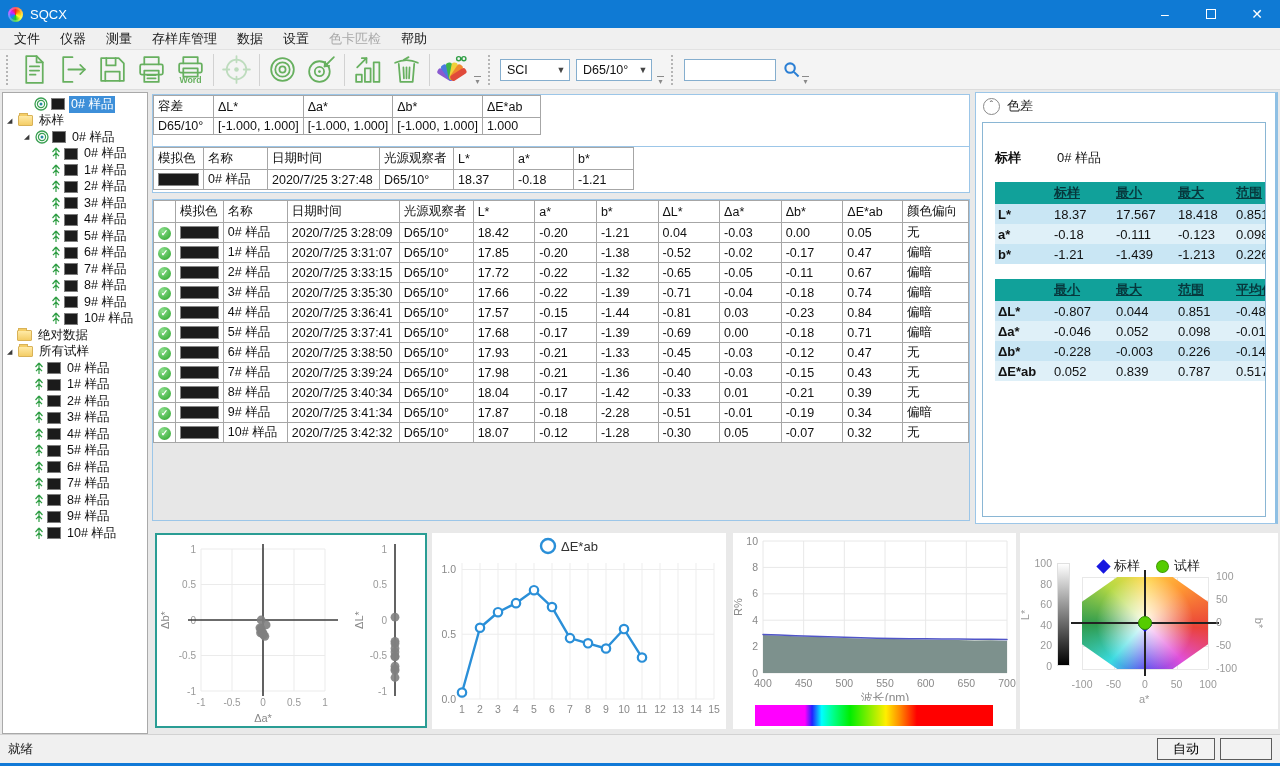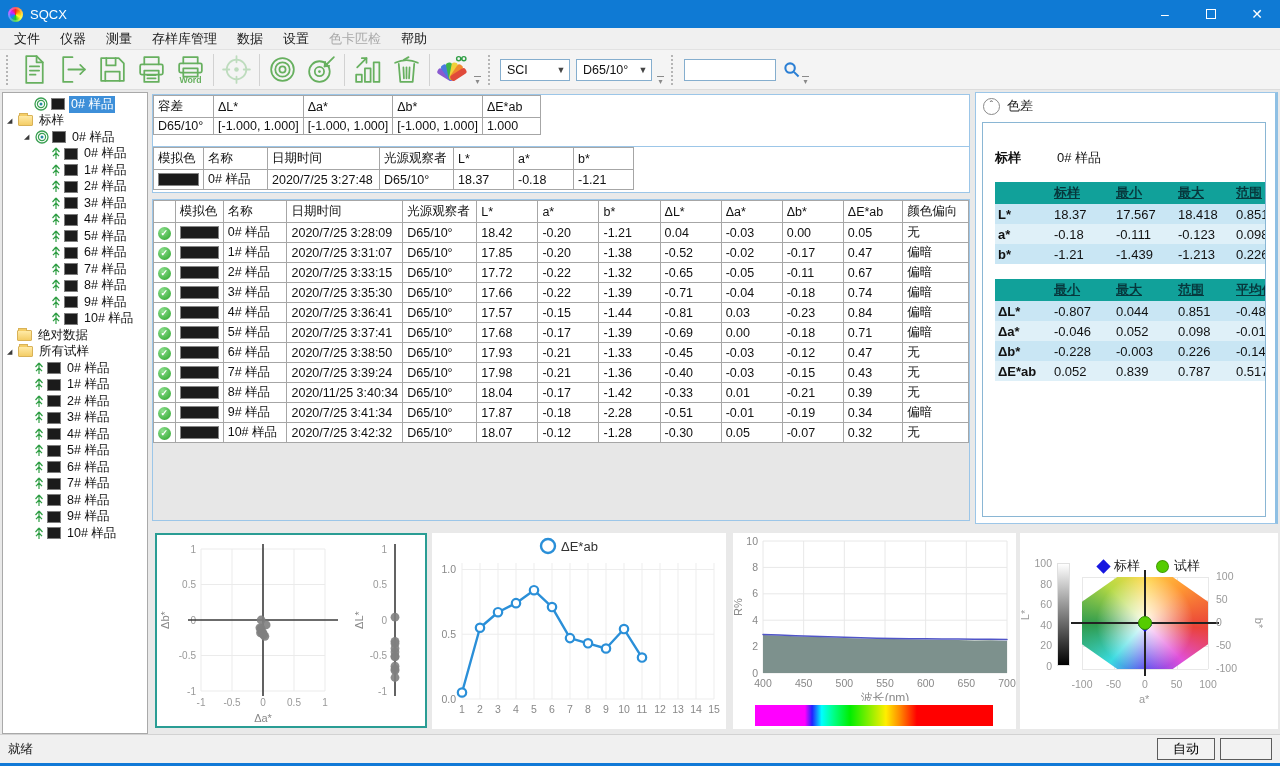--- a/index.html
+++ b/index.html
@@ -728,21 +728,21 @@
           <td>-0.15</td>
           <td>0.43</td>
           <td>无</td>
         </tr>
         <tr>
           <td style="text-align: center; padding: 1px;"><span class="chk">✓</span></td>
           <td>
             <div class="cell-swatch" style="background: rgb(27, 27, 27);"></div>
           </td>
           <td>8# 样品</td>
-          <td>2020/11/25 3:40:34</td>
+          <td>2020/7/25 3:40:34</td>
           <td>D65/10°</td>
           <td>18.04</td>
           <td>-0.17</td>
           <td>-1.42</td>
           <td>-0.33</td>
           <td>0.01</td>
           <td>-0.21</td>
           <td>0.39</td>
           <td>无</td>
         </tr>

